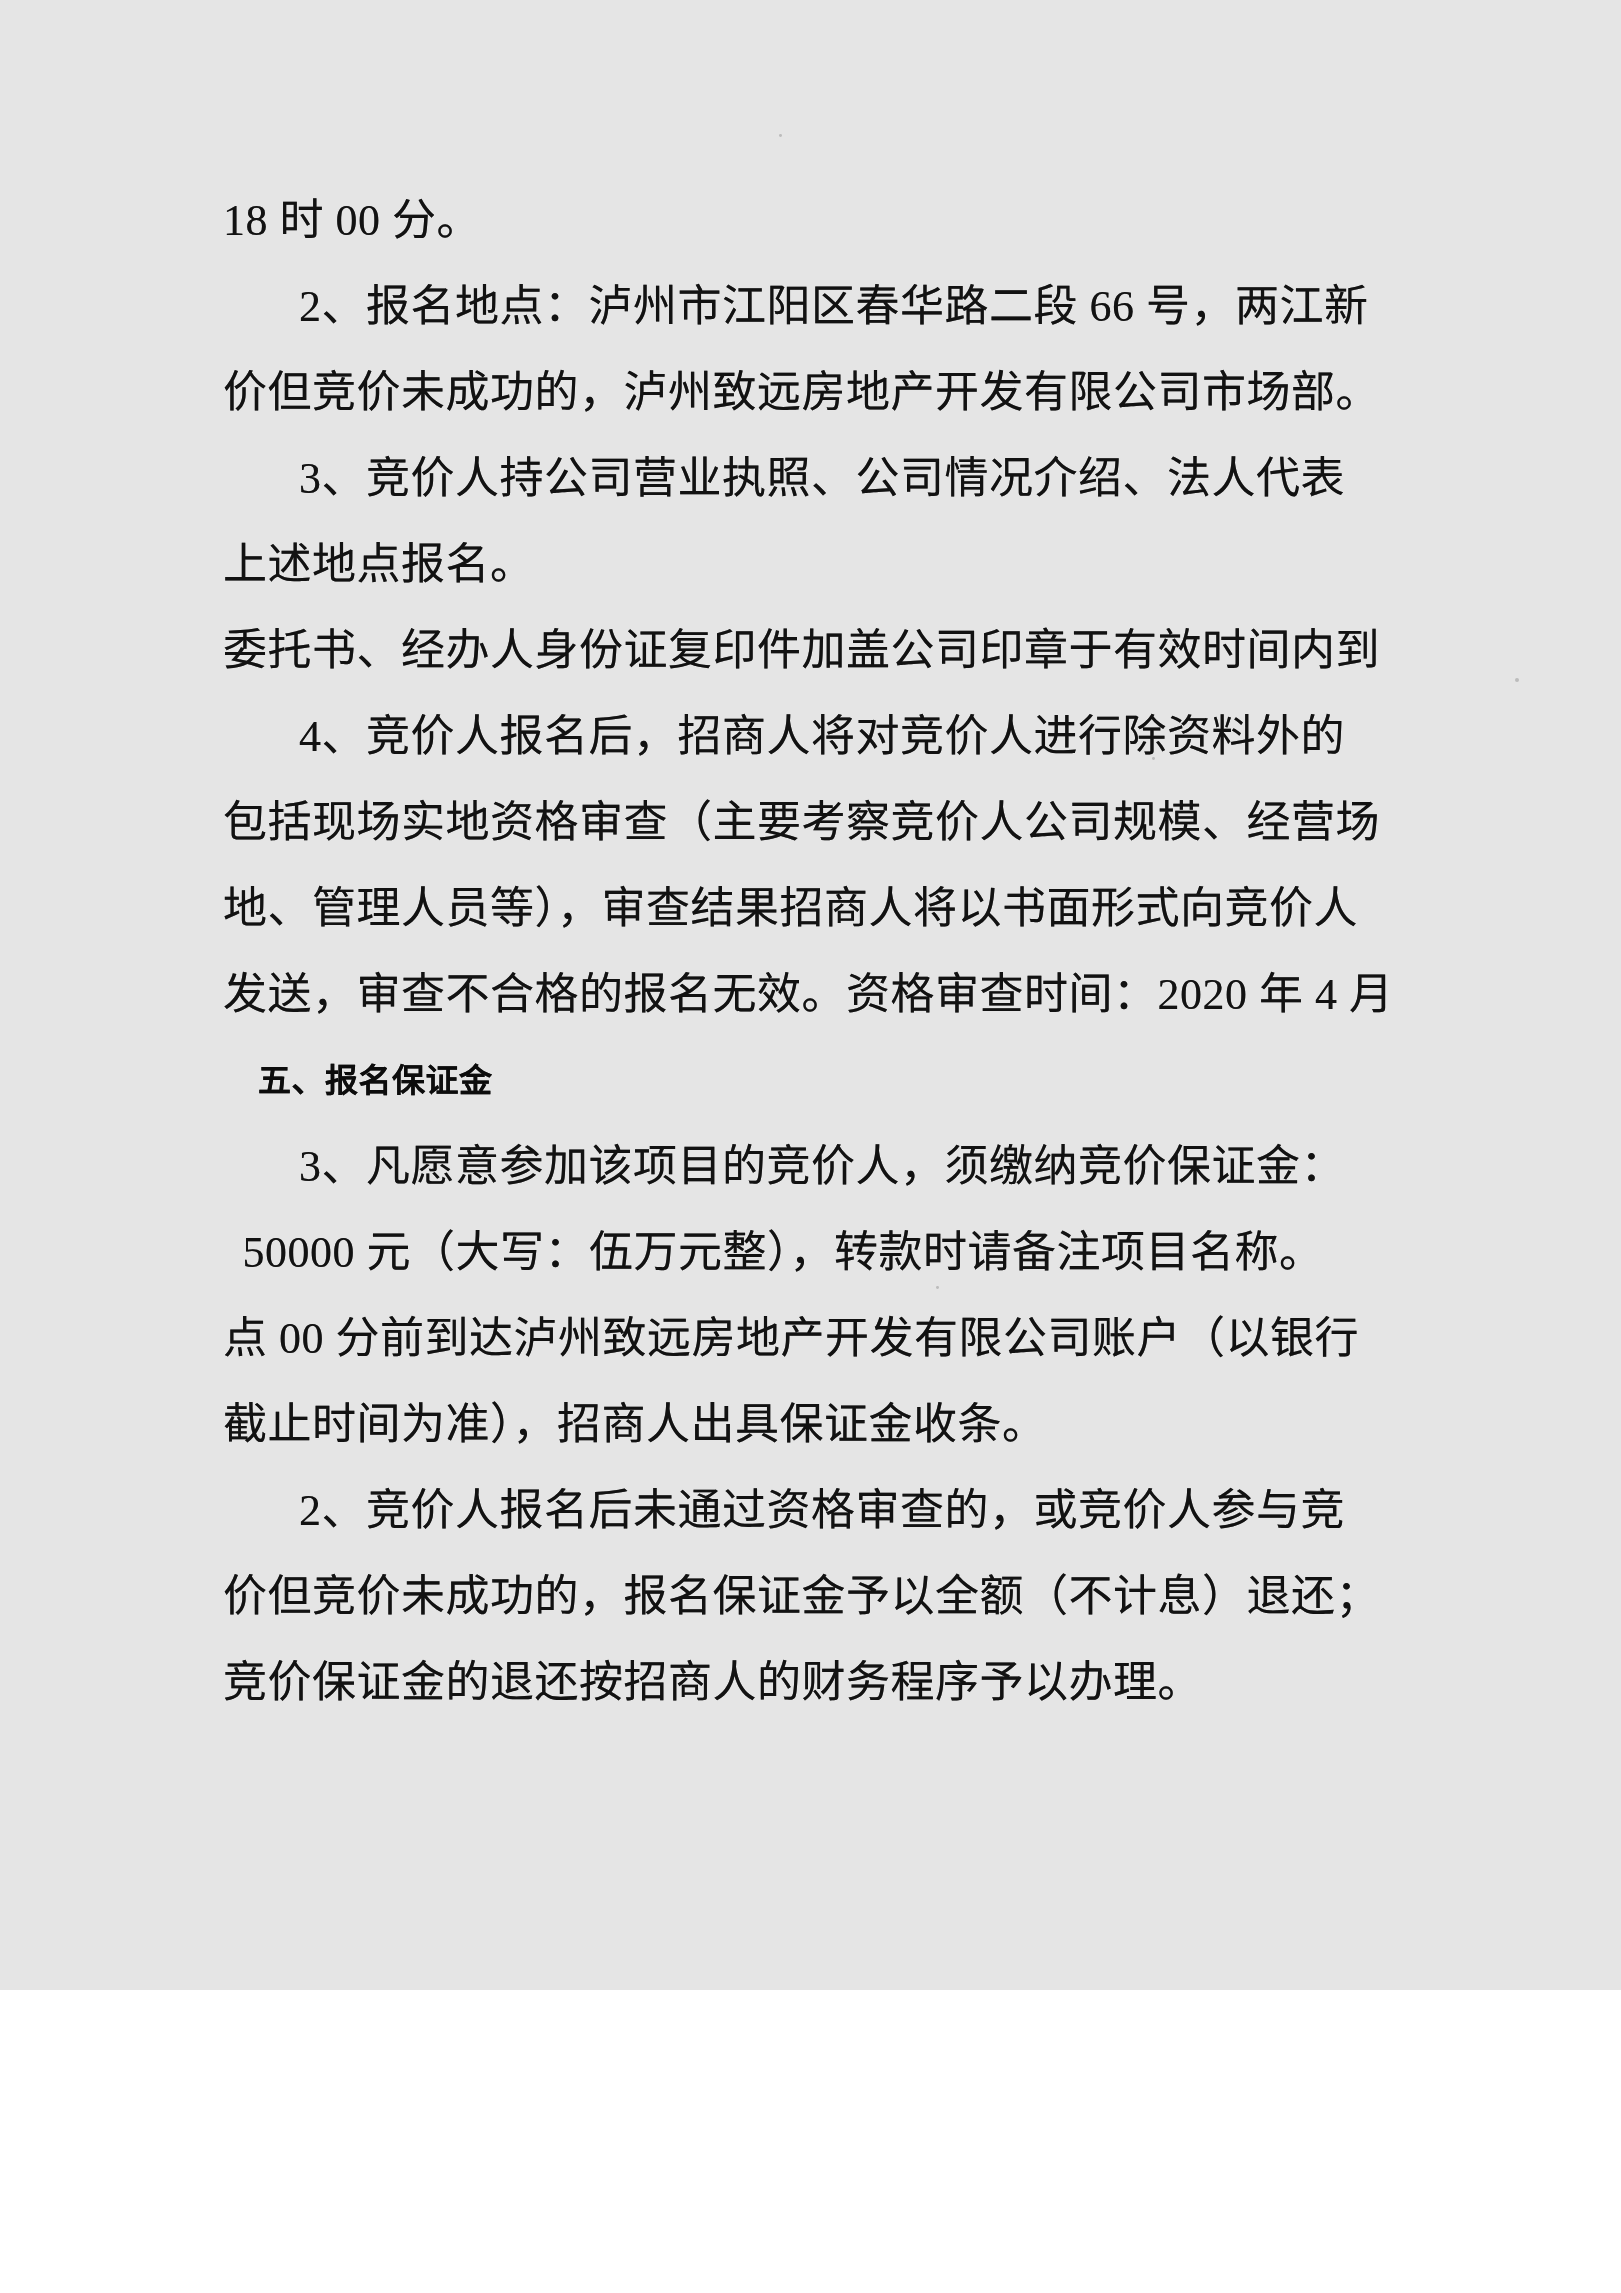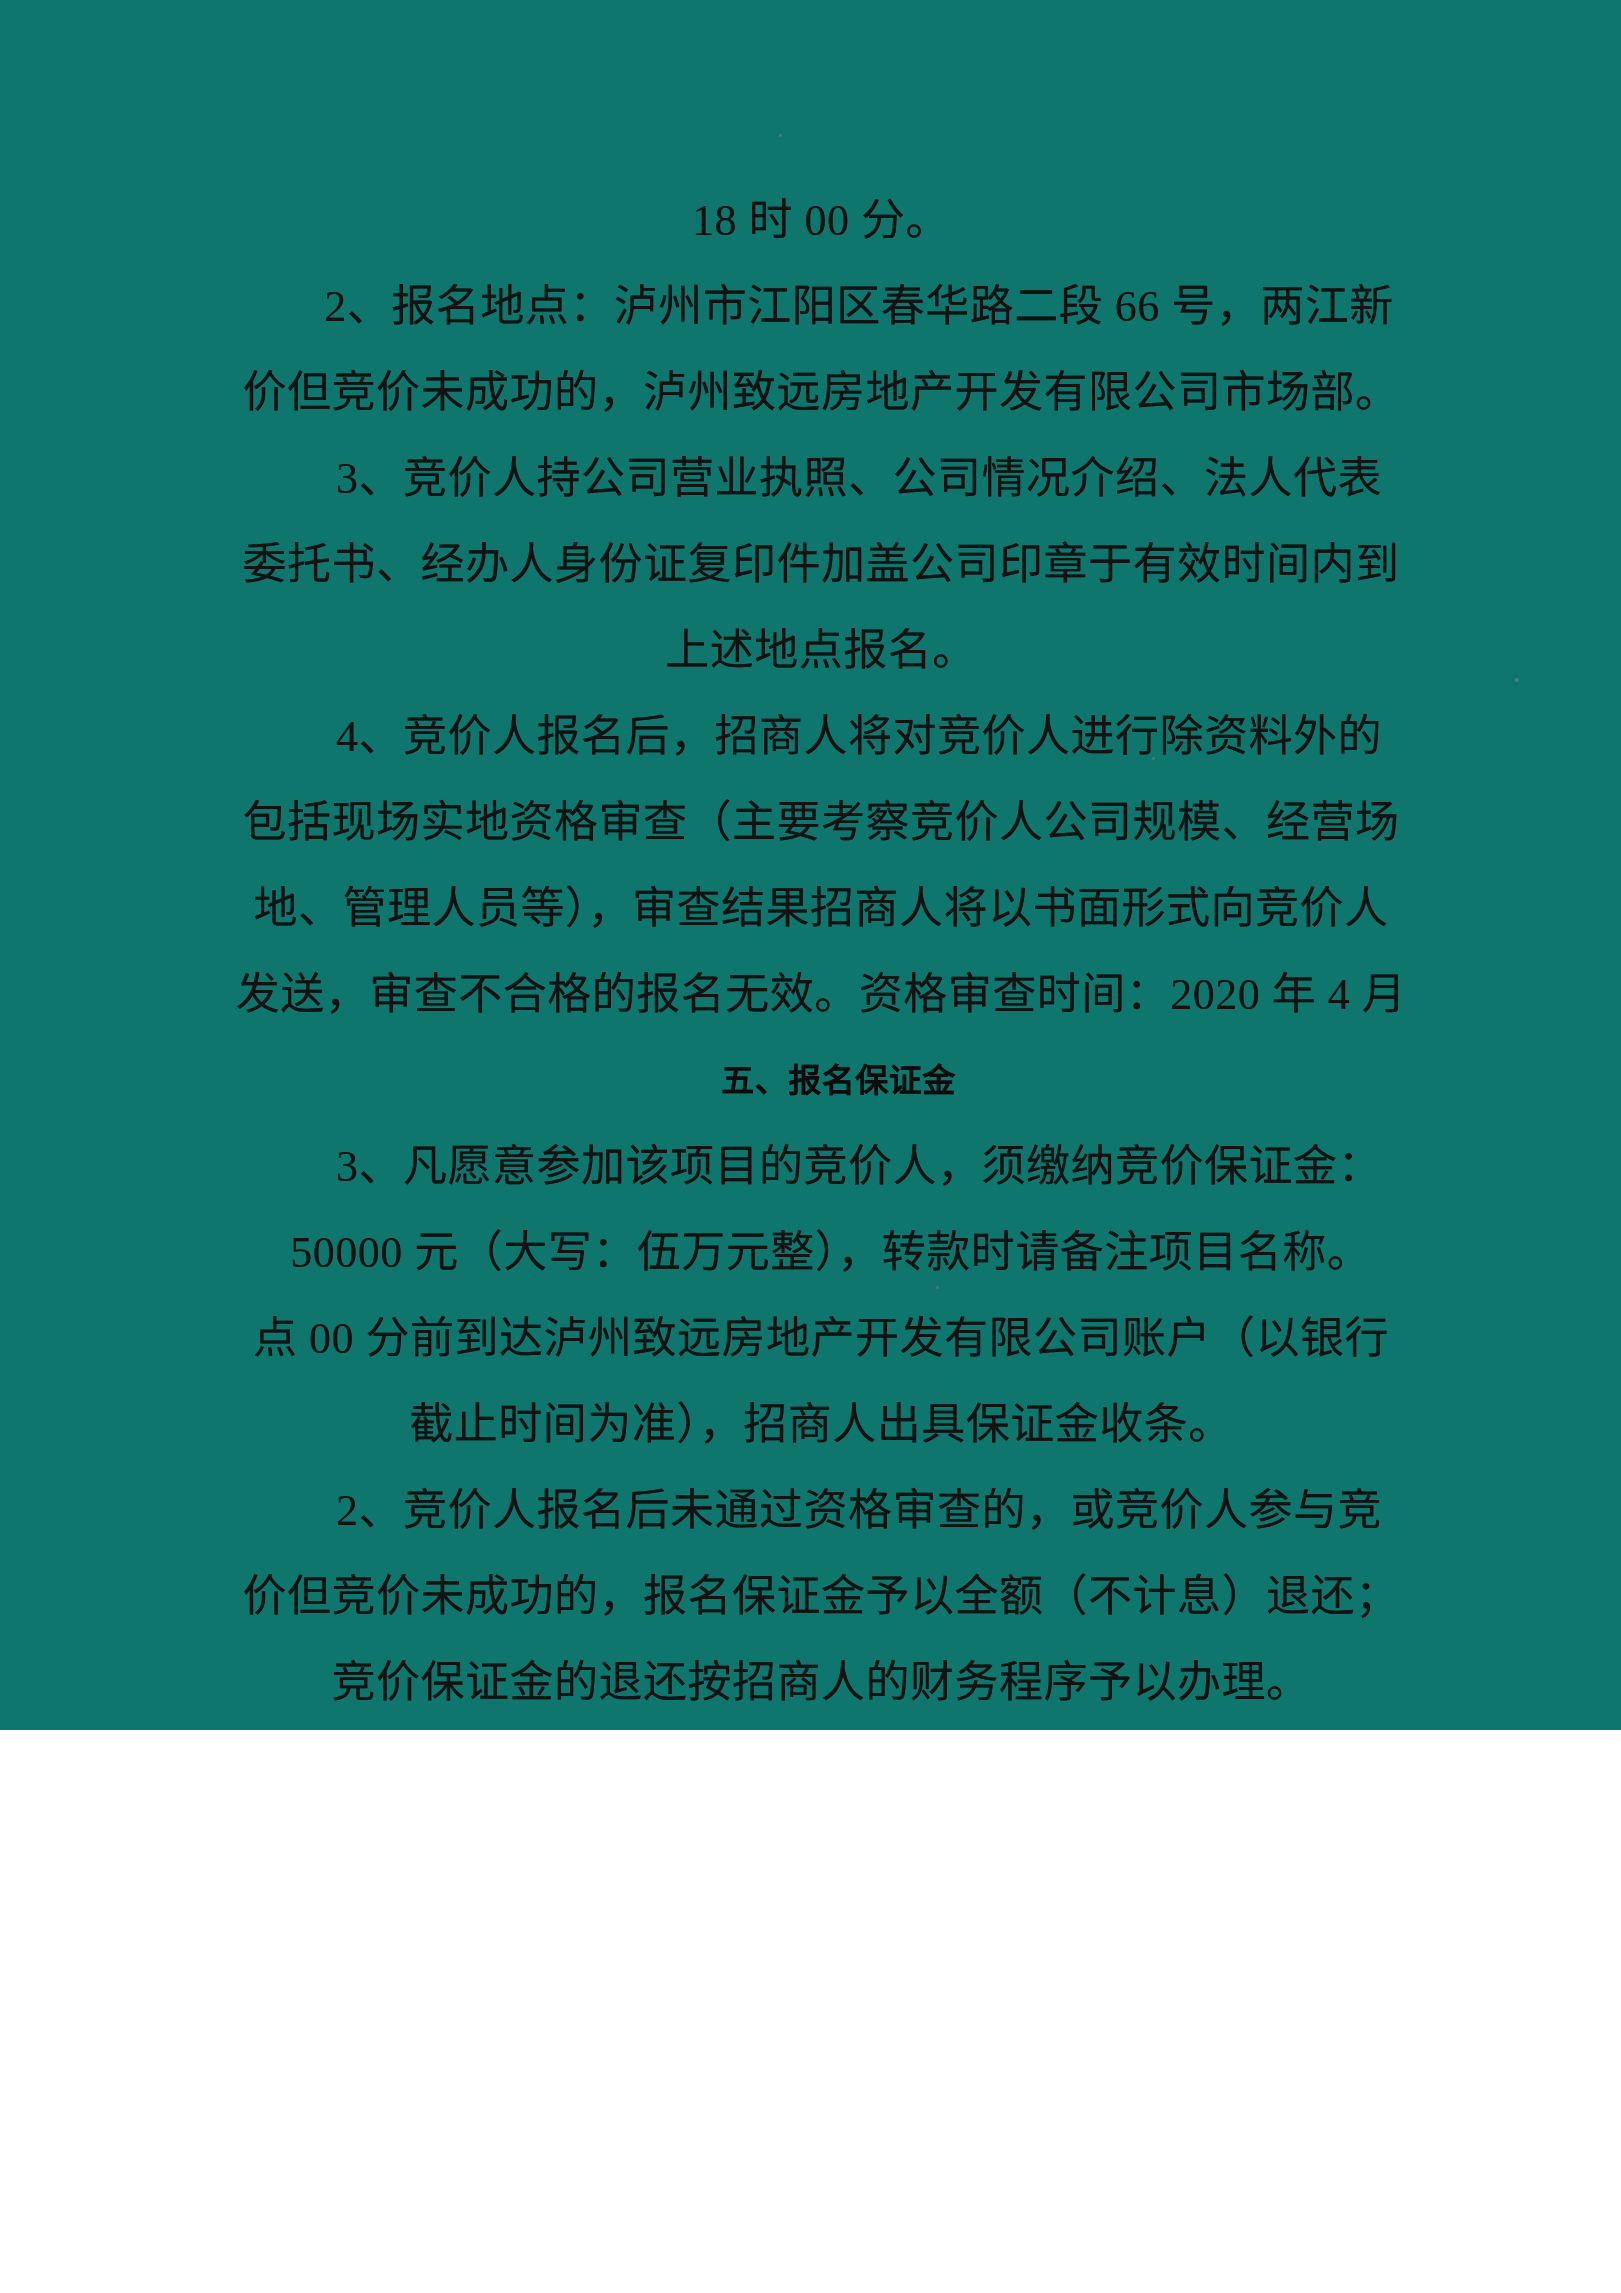--- a/index.html
+++ b/index.html
@@ -3,25 +3,24 @@
 <meta charset="utf-8">
 <style>
   html, body {
     margin: 0;
     padding: 0;
     background: #ffffff;
   }
   .page {
     position: relative;
     width: 1621px;
-    height: 1730px;
-    background: #0f766e;
+    height: 1990px;
+    background: #e5e5e5;
     overflow: hidden;
     font-family: "Liberation Serif", "DejaVu Serif", serif;
-    text-align: center;
   }
   .content {
     position: absolute;
     left: 223px;
     top: 178px;
     width: 1196px;
   }
   .line {
     font-size: 44px;
     line-height: 86px;
@@ -53,22 +52,22 @@
 </head>
 <body>
 
 <div class="page">
   <div class="content">
 
   <div class="line indent-none">18 时 00 分。</div>
       <div class="line indent-para">2、报名地点：泸州市江阳区春华路二段 66 号，两江新</div>
       <div class="line indent-none">价但竞价未成功的，泸州致远房地产开发有限公司市场部。</div>
       <div class="line indent-para">3、竞价人持公司营业执照、公司情况介绍、法人代表</div>
+      <div class="line indent-none">上述地点报名。</div>
       <div class="line indent-none">委托书、经办人身份证复印件加盖公司印章于有效时间内到</div>
-      <div class="line indent-none">上述地点报名。</div>
       <div class="line indent-para">4、竞价人报名后，招商人将对竞价人进行除资料外的</div>
       <div class="line indent-none">包括现场实地资格审查（主要考察竞价人公司规模、经营场</div>
       <div class="line indent-none">地、管理人员等），审查结果招商人将以书面形式向竞价人</div>
       <div class="line indent-none">发送，审查不合格的报名无效。资格审查时间：2020 年 4 月</div>
       <div class="line indent-heading heading">五、报名保证金</div>
       <div class="line indent-para">3、凡愿意参加该项目的竞价人，须缴纳竞价保证金：</div>
       <div class="line indent-small">50000 元（大写：伍万元整），转款时请备注项目名称。</div>
       <div class="line indent-none">点 00 分前到达泸州致远房地产开发有限公司账户（以银行</div>
       <div class="line indent-none">截止时间为准），招商人出具保证金收条。</div>
       <div class="line indent-para">2、竞价人报名后未通过资格审查的，或竞价人参与竞</div>

